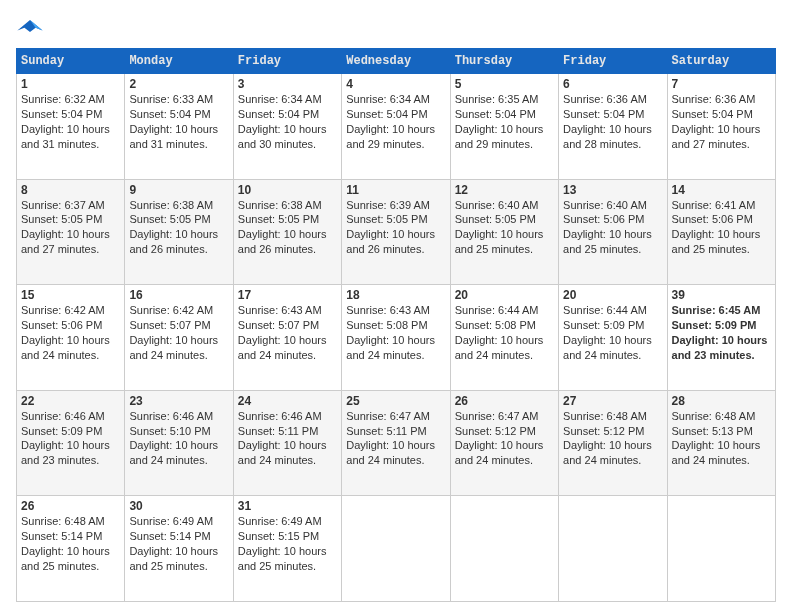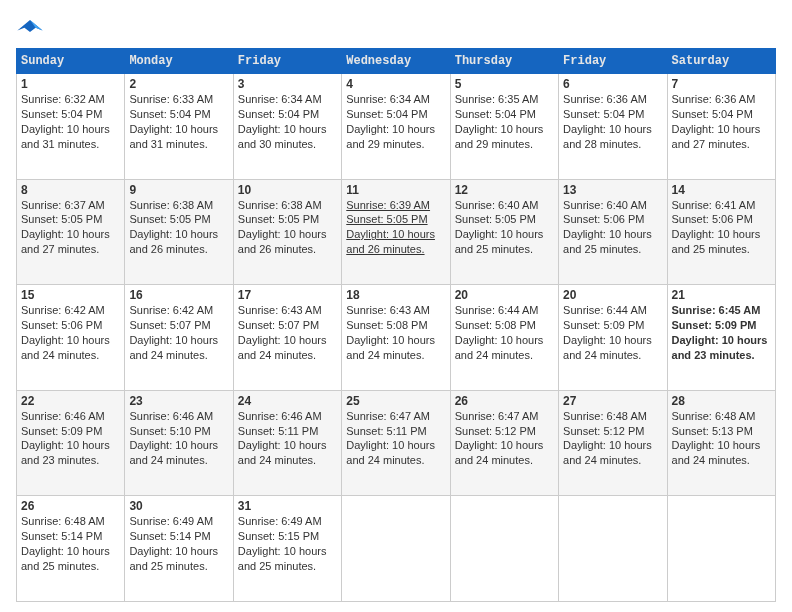--- a/index.html
+++ b/index.html
@@ -214,21 +214,21 @@
           </td>
           <td>
             <span class="day-num">10</span>
             <div class="day-info" style="white-space: pre-line;">Sunrise: 6:38 AM
 Sunset: 5:05 PM
 Daylight: 10 hours
 and 26 minutes.</div>
           </td>
           <td>
             <span class="day-num">11</span>
-            <div class="day-info" style="white-space: pre-line; text-decoration: underline;">Sunrise: 6:39 AM
+            <div class="day-info" style="white-space: pre-line;">Sunrise: 6:39 AM
 Sunset: 5:05 PM
 Daylight: 10 hours
 and 26 minutes.</div>
           </td>
           <td>
             <span class="day-num">12</span>
             <div class="day-info" style="white-space: pre-line;">Sunrise: 6:40 AM
 Sunset: 5:05 PM
 Daylight: 10 hours
 and 25 minutes.</div>
@@ -285,21 +285,21 @@
 and 24 minutes.</div>
           </td>
           <td>
             <span class="day-num">20</span>
             <div class="day-info" style="white-space: pre-line;">Sunrise: 6:44 AM
 Sunset: 5:09 PM
 Daylight: 10 hours
 and 24 minutes.</div>
           </td>
           <td>
-            <span class="day-num">21</span>
+            <span class="day-num">39</span>
             <div class="day-info" style="white-space: pre-line; font-weight: bold;">Sunrise: 6:45 AM
 Sunset: 5:09 PM
 Daylight: 10 hours
 and 23 minutes.</div>
           </td>
         </tr>
         <tr>
           <td>
             <span class="day-num">22</span>
             <div class="day-info" style="white-space: pre-line;">Sunrise: 6:46 AM

